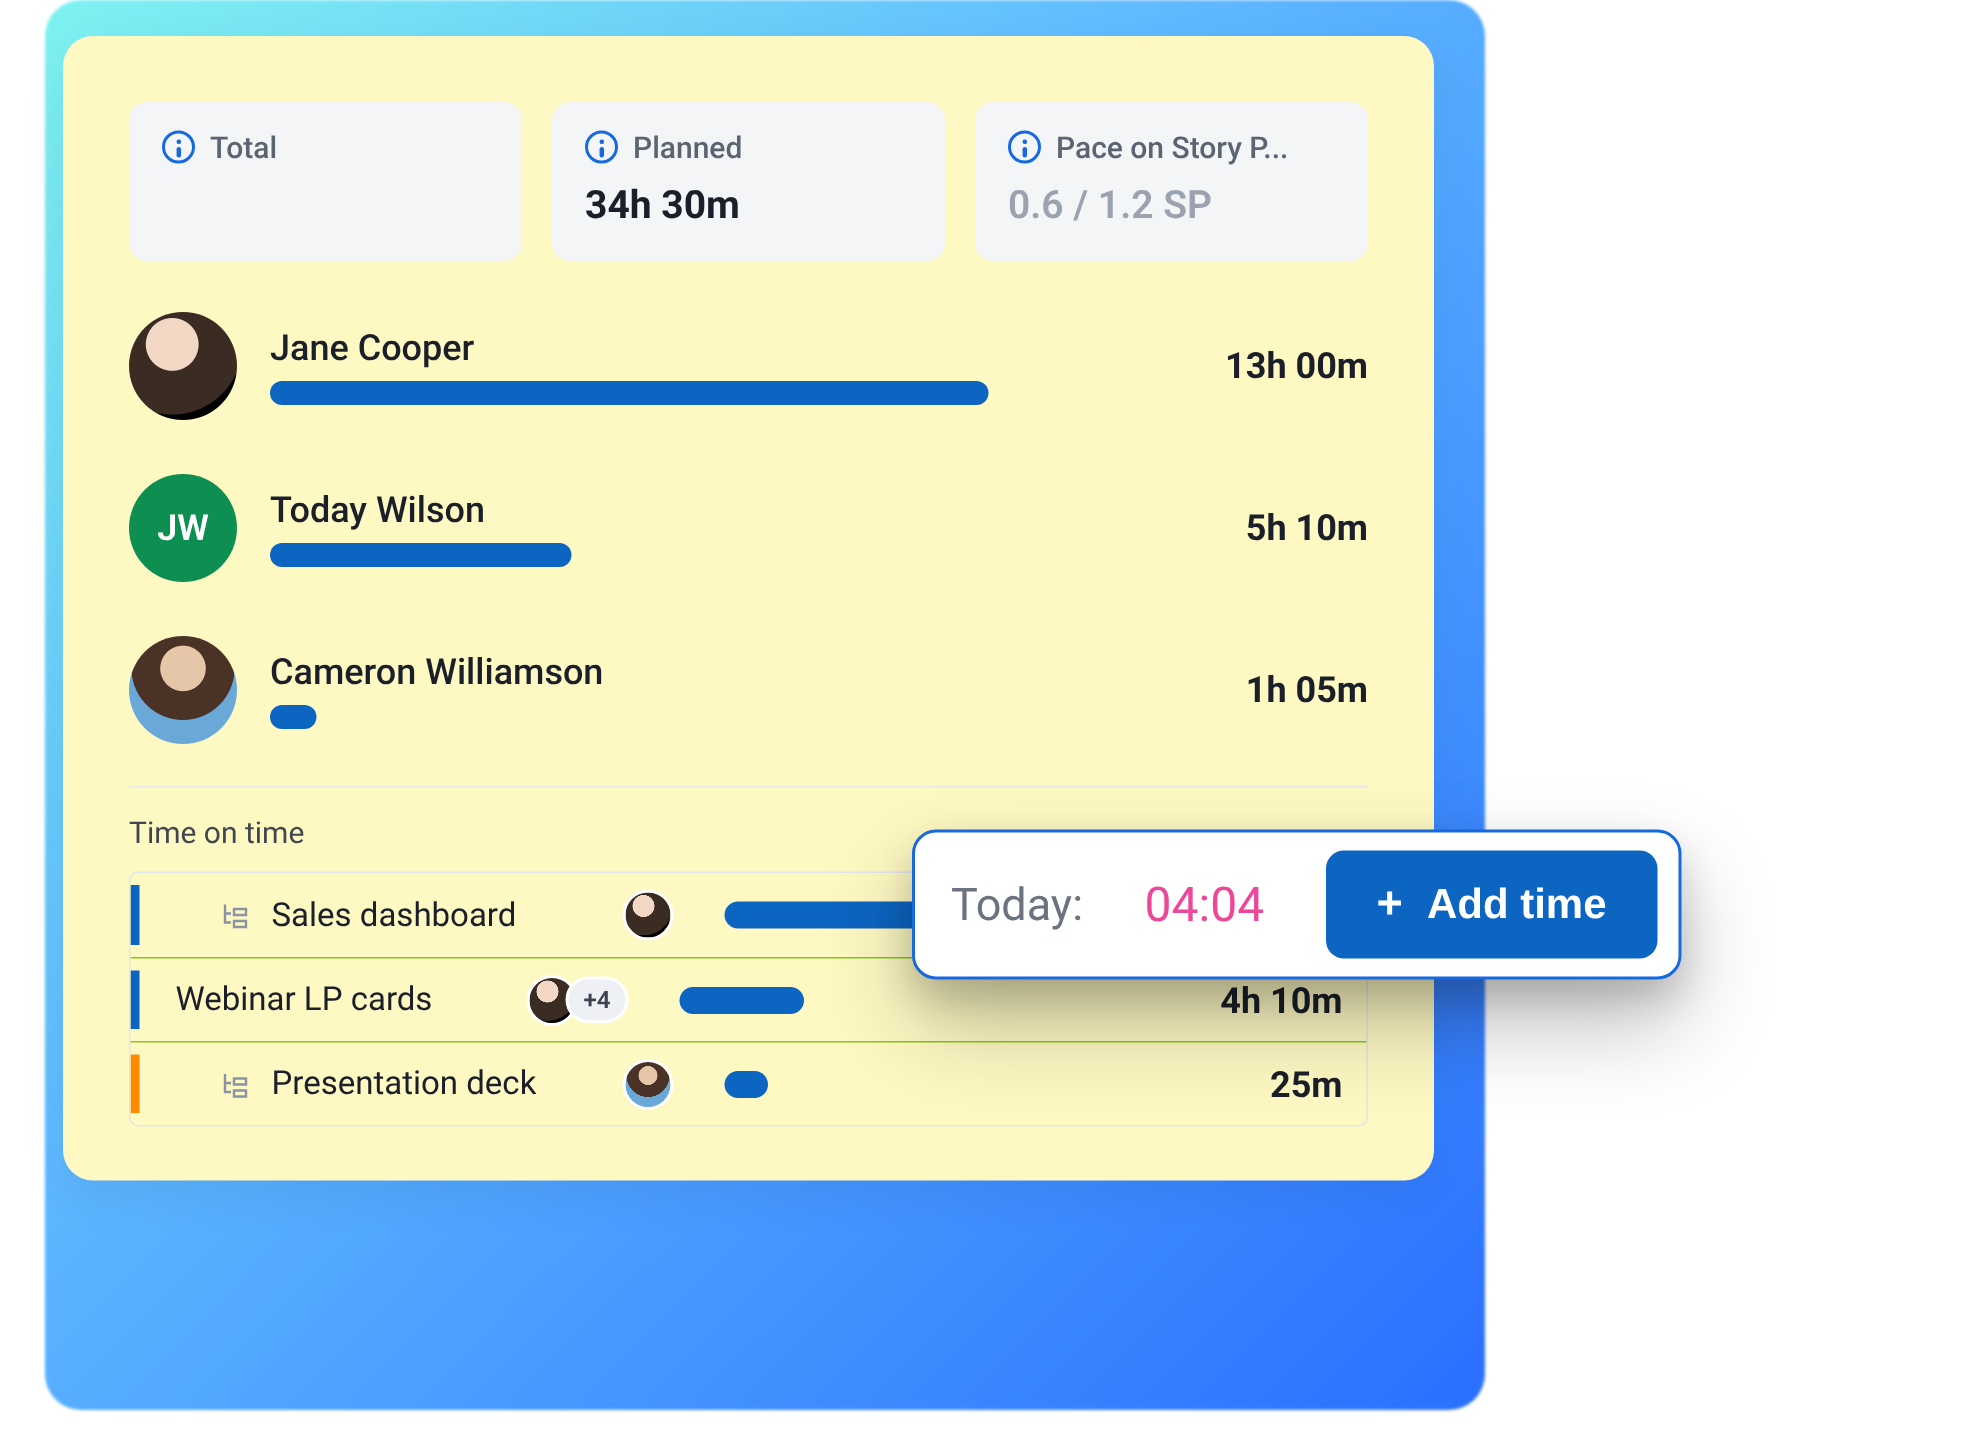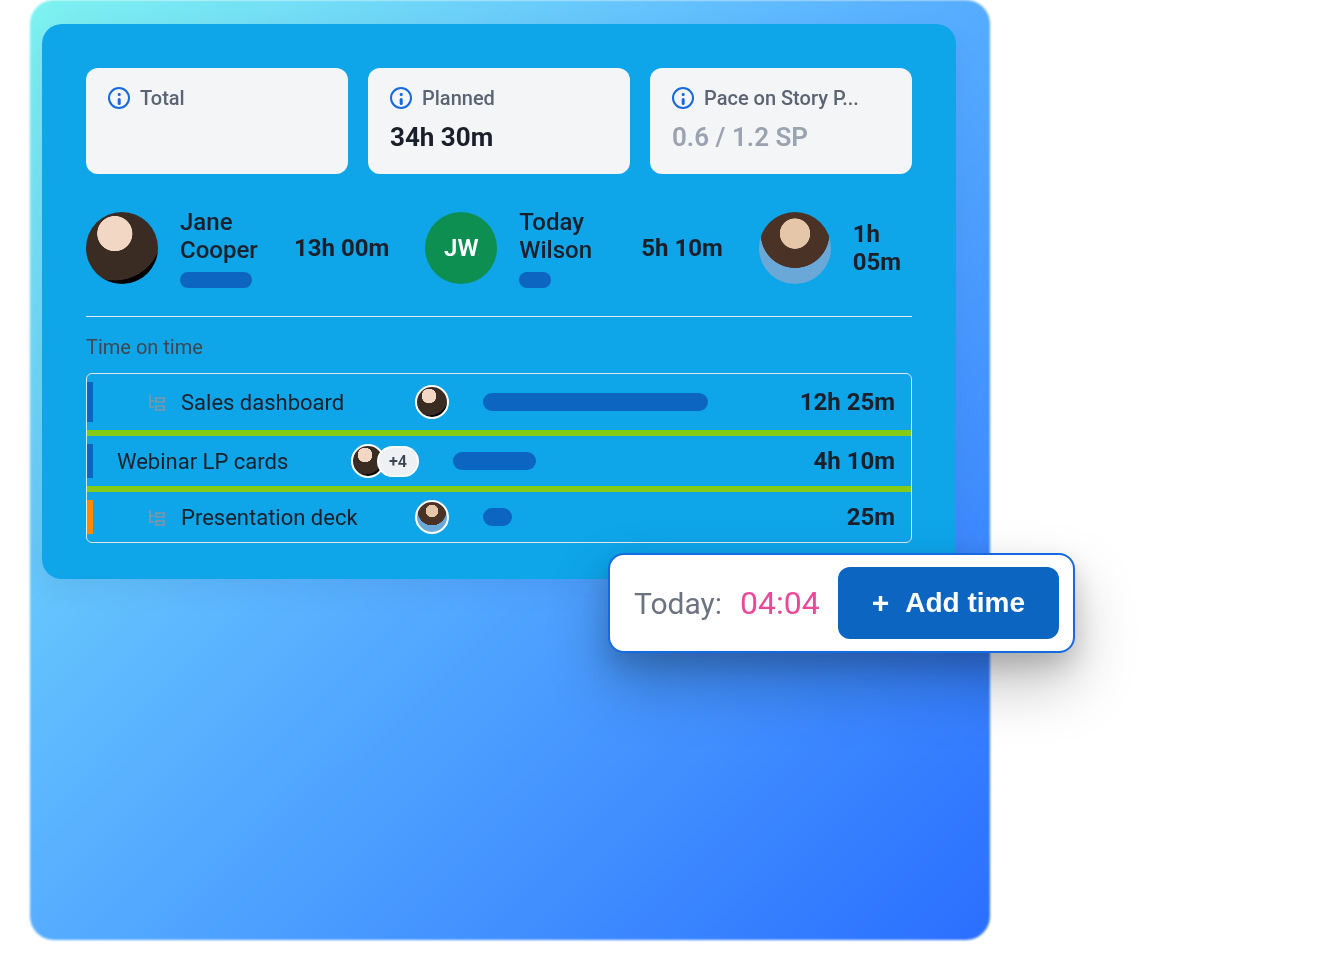--- a/index.html
+++ b/index.html
@@ -15,21 +15,21 @@
     top: 0; left: 30px;
     width: 960px; height: 940px;
     background: linear-gradient(135deg, #7ef2f0 0%, #5fb9ff 40%, #2a6fff 100%);
     border-radius: 24px;
     filter: blur(1px);
   }
   .card {
     position: absolute;
     top: 24px; left: 42px;
     width: 914px;
-    background: #0ea5e9;
+    background: #fef9c3;
     border-radius: 20px;
     padding: 44px 44px 36px 44px;
     box-shadow: 0 10px 30px rgba(0,0,0,0.06);
   }
   
   .stats-row { display: flex; gap: 20px; }
   .stat-tile {
     flex: 1;
     background: #f4f5f7;
     border-radius: 12px;
@@ -50,21 +50,21 @@
   }
   .info-icon::after {
     content: ""; position: absolute; left: 50%; top: 8.5px;
     width: 2.6px; height: 7px; background: #1769e0; border-radius: 2px;
     transform: translateX(-50%);
   }
   .stat-label { font-size: 20px; color: #5a6472; font-weight: 500; white-space: nowrap; overflow: hidden; text-overflow: ellipsis; }
   .stat-value { font-size: 26px; font-weight: 700; color: #1a1f29; }
   .stat-value.muted { color: #9aa3af; font-weight: 600; }
   
-  .people { margin-top: 34px; display: flex; flex-direction: row; gap: 36px; }
+  .people { margin-top: 34px; display: flex; flex-direction: column; gap: 36px; }
   .person { display: flex; align-items: center; gap: 22px; }
   .avatar {
     width: 72px; height: 72px; border-radius: 50%; flex: 0 0 auto;
     display: flex; align-items: center; justify-content: center;
     font-size: 24px; font-weight: 600; color: #fff;
     background: #c9c9c9;
   }
   .avatar.img1 { background: radial-gradient(circle at 40% 30%, #f2d7c4 0 26%, #3a2b23 27% 70%, #000 71% 100%); }
   .avatar.jw  { background: #0e8f52; }
   .avatar.img2 { background: radial-gradient(circle at 50% 30%, #e6c6a9 0 24%, #4a3326 25% 55%, #6aa8d8 56% 100%); }
@@ -72,21 +72,21 @@
   .person-name { font-size: 24px; color: #1a1f29; font-weight: 500; }
   .bar-track { height: 16px; position: relative; }
   .bar-fill  { height: 16px; background: #0d65c2; border-radius: 10px; }
   .person-time { font-size: 24px; font-weight: 700; color: #1a1f29; }
   .divider { height: 1px; background: #e6e8ec; margin: 28px 0 18px 0; }
   
   .sect-title { font-size: 20px; color: #41464f; margin-bottom: 14px; }
   .items-table { border: 1px solid #e2e5ea; border-radius: 6px; overflow: hidden; }
   .item-row {
     display: flex; align-items: center; gap: 14px;
-    border-top: 6px solid #84cc16;
+    border-top: 1px solid #84cc16;
     padding: 8px 16px 8px 0;
     min-height: 56px;
     position: relative;
   }
   .item-row:first-child { border-top: none; }
   .row-accent { width: 6px; align-self: stretch; }
   .row-accent.blue   { background: #0d65c2; }
   .row-accent.orange { background: #ff8a00; }
   .tree-icon {
     width: 20px; height: 20px; flex: 0 0 auto; margin-left: 8px;
@@ -108,21 +108,21 @@
   .item-bar { height: 18px; background:#0d65c2; border-radius: 10px; }
   .item-time { font-size: 24px; font-weight: 700; color:#1a1f29; min-width: 110px; text-align: right; }
   
   .float-widget {
     position: absolute;
     top: 553px; left: 608px;
     background: #fff;
     border: 2px solid #1769e0;
     border-radius: 16px;
     padding: 12px 14px 12px 24px;
-    display: flex; align-items: center; gap: 18px;
+    display: flex; align-items: center; gap: 41px;
     box-shadow: 0 30px 60px rgba(0,0,0,0.25), 0 12px 24px rgba(0,0,0,0.15);
   }
   .fw-label { font-size: 30px; color: #6b7280; }
   .fw-time  { font-size: 32px; font-weight: 400; color:#ec4899; }
   .fw-btn {
     display: flex; align-items: center; gap: 16px;
     background: #0d65c2; color: #fff;
     font-size: 28px; font-weight: 600;
     padding: 20px 34px; border-radius: 12px;
     border: none; cursor: pointer;
@@ -175,20 +175,26 @@
       <div class="person-main">
         <div class="person-name">Today Wilson</div>
         <div class="bar-track">
             <div class="bar-fill" style="width:32%"></div>
           </div>
       </div>
       <div class="person-time">5h 10m</div>
     </div>
     <div class="person">
       <div class="avatar img2"></div>
+      <div class="person-main">
+        <div class="person-name">Cameron Williamson</div>
+        <div class="bar-track">
+            <div class="bar-fill" style="width:5%"></div>
+          </div>
+      </div>
       <div class="person-time">1h 05m</div>
     </div>
   </div>
 
   <div class="divider"></div>
 
   <div class="sect-title">Time on time</div>
 
   <div class="items-table">
 

